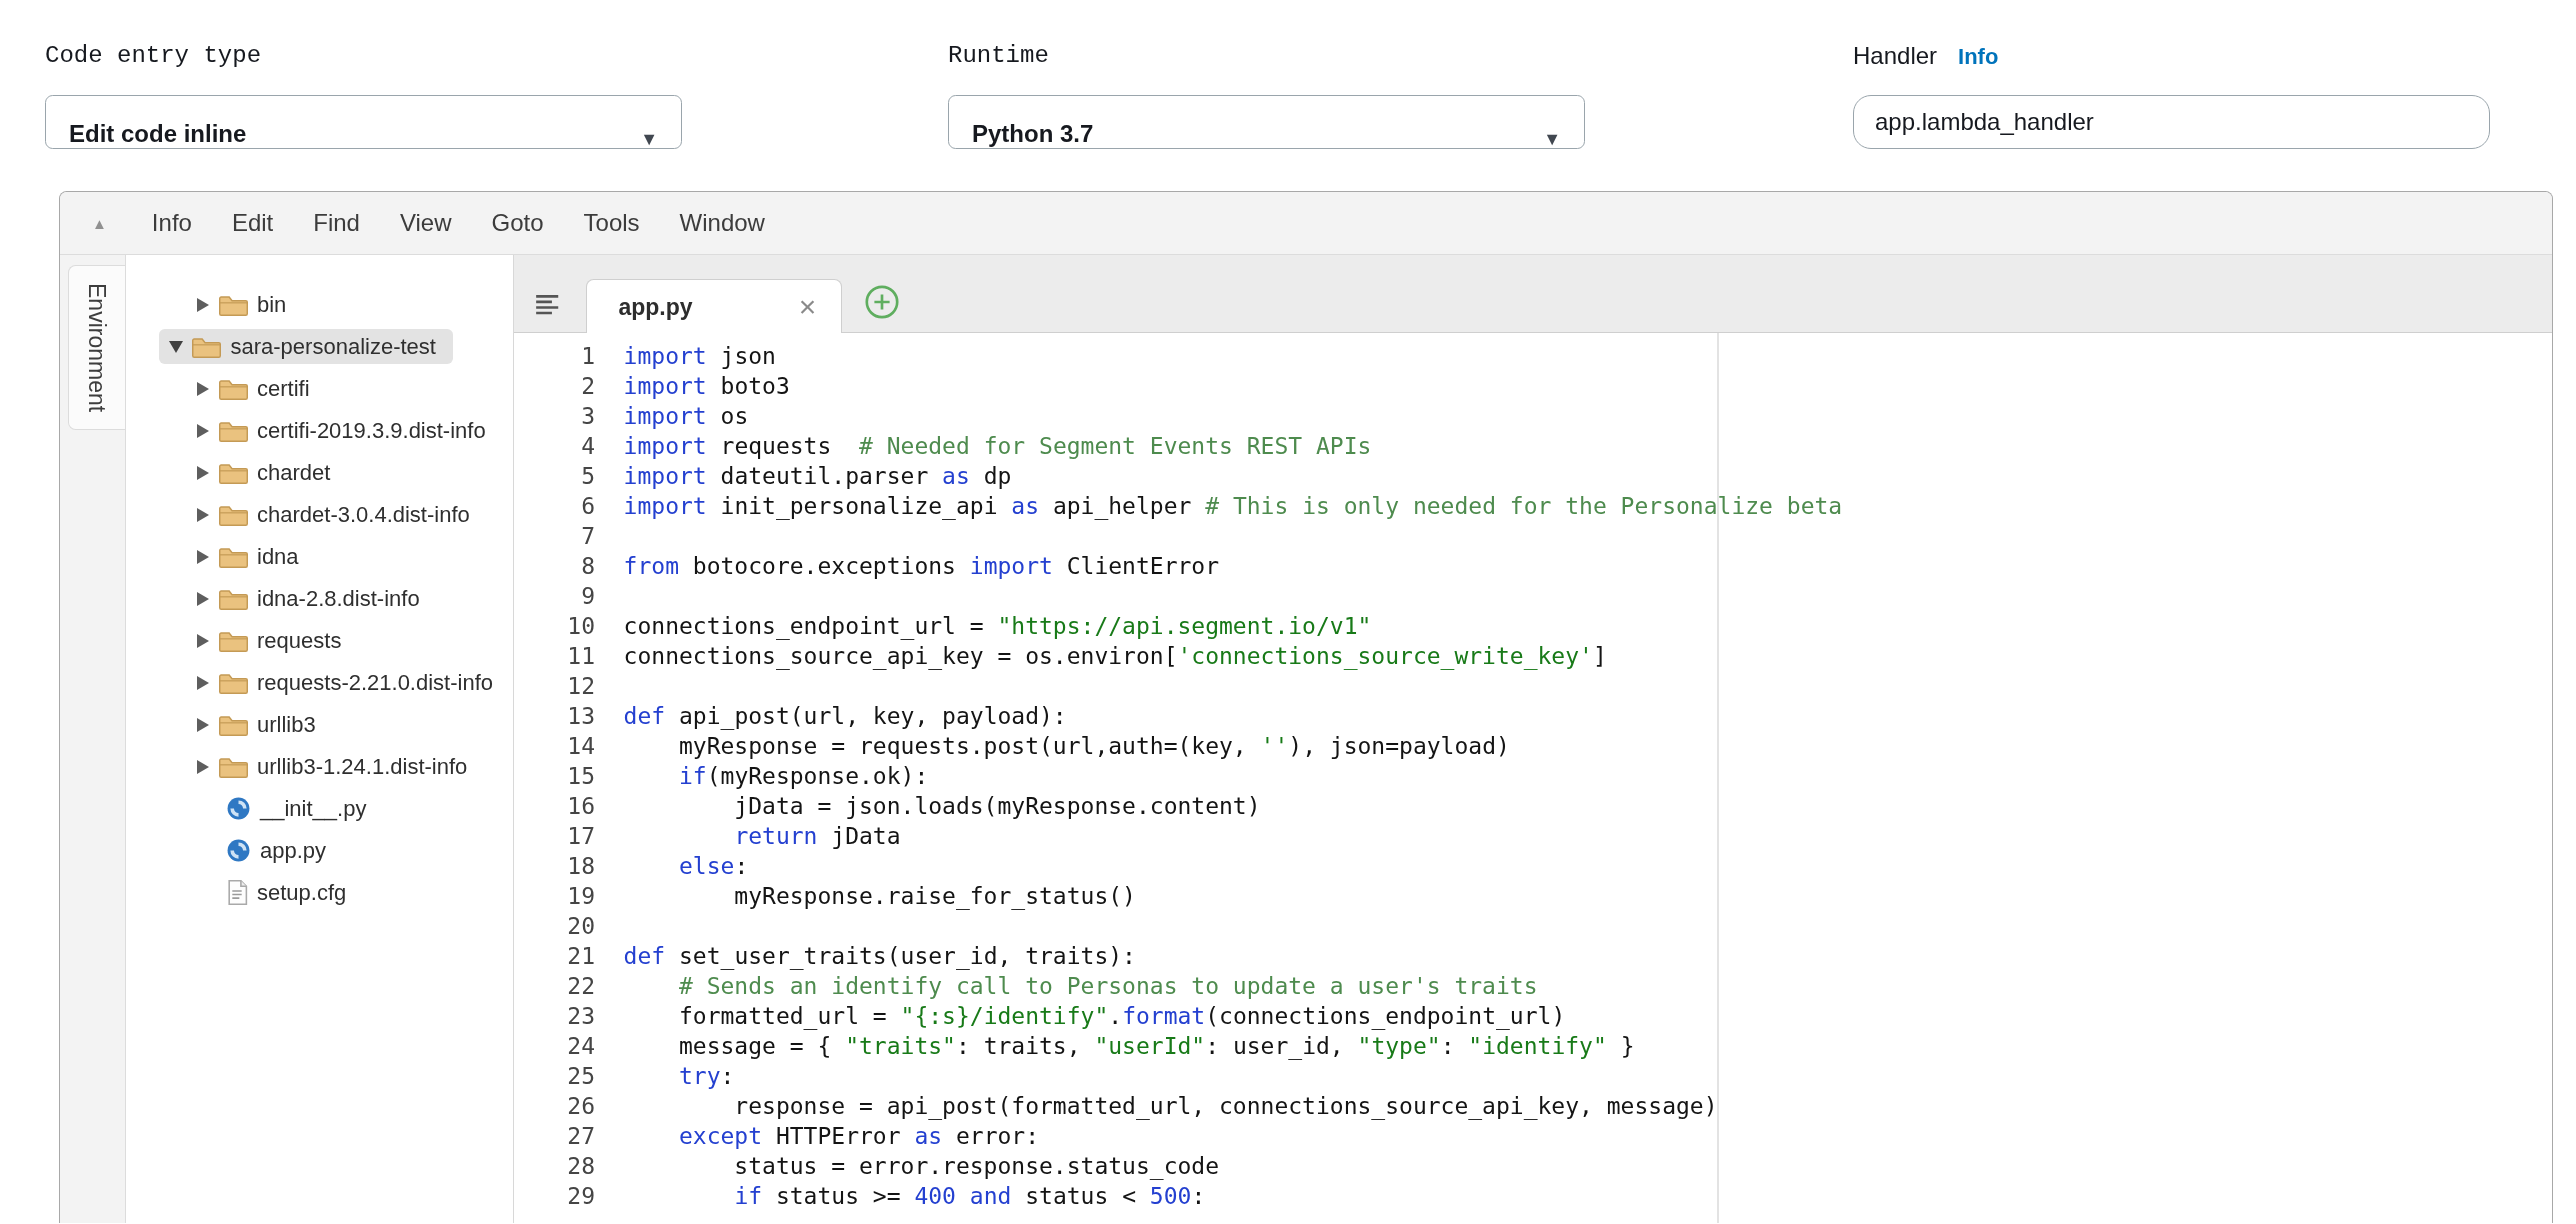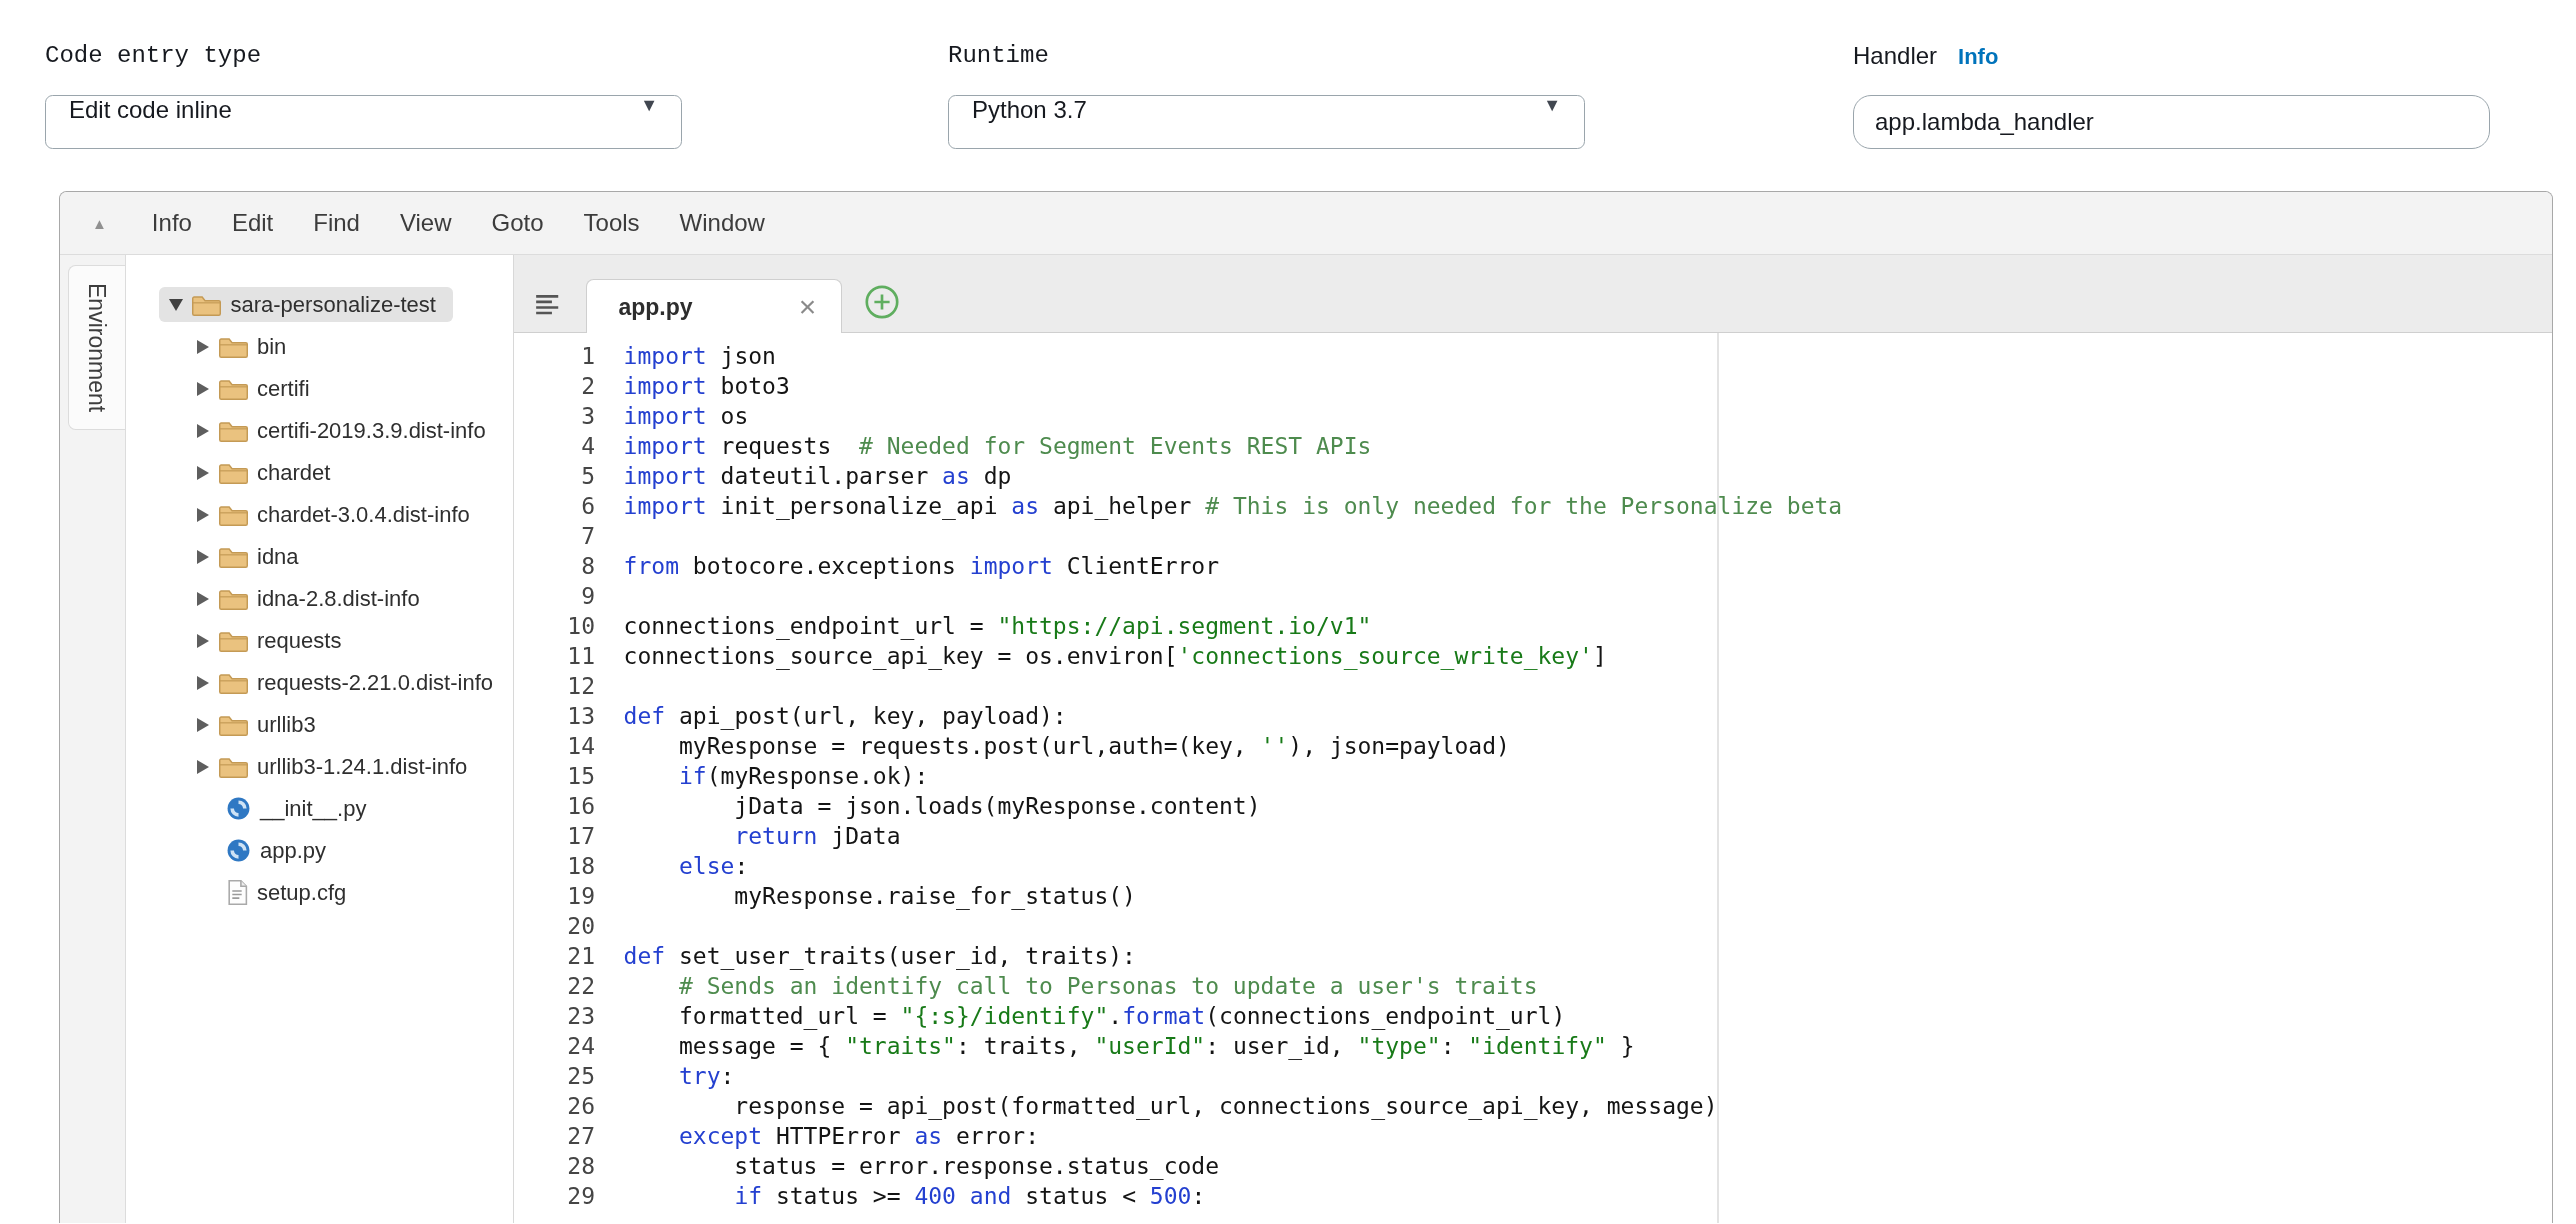--- a/index.html
+++ b/index.html
@@ -16,22 +16,22 @@
   .field{width:637px;}
   .field.f1{margin-right:266px;}
   .field.f2{margin-right:268px;}
   .flabel{font-size:24px;line-height:28.4px;color:#16191f;display:block;margin:0;}
   .label-row{display:flex;gap:21px;align-items:flex-end;margin-bottom:25px;}
   .field > .flabel{margin-bottom:25px;font-family:Liberation Mono, monospace;}
   .label-row .flabel{margin-bottom:0;}
   .info-link{font-size:22px;font-weight:700;color:#0073bb;text-decoration:none;cursor:pointer;}
   .select{
     width:637px;height:54px;border:1.9px solid #9aa5ac;border-radius:7.6px;background:#fff;
-    display:flex;align-items:flex-start;justify-content:space-between;padding:0 23px;
-    font-size:24px;color:#16191f;cursor:pointer;
+    display:flex;align-items:flex-end;justify-content:space-between;padding:0 23px;
+    font-size:24px;color:#16191f;cursor:pointer;font-weight:bold;
   }
   .caret{font-size:18px;color:#414750;line-height:1;}
   .text-input{
     width:637px;height:54px;border:1.9px solid #9aa5ac;border-radius:18px;background:#fff;
     padding:0 21px;font-size:24px;color:#16191f;font-family:"Liberation Sans","DejaVu Sans",sans-serif;
   }
   
   .ide{
     margin:42px 23px 0 59px;width:2494px;height:1032px;
     border:1.9px solid #a8a8a8;border-bottom:none;border-radius:7.6px 7.6px 0 0;
@@ -133,37 +133,37 @@
       <span class="menu-item">Tools</span>
       <span class="menu-item">Window</span>
     </div>
     <div class="ide-body">
       <div class="side-strip">
         <div class="env-tab">
           <span>Environment</span>
         </div>
       </div>
       <div class="tree-panel" id="tree">
+          <div class="tree-row child">
+            <span class="arr right"></span>
+            <svg class="ticon" width="29" height="24" viewBox="0 0 20 16">
+              <path d="M1.5 2.5h5.5l2 2.5h9.5a1 1 0 0 1 1 1v8a1 1 0 0 1-1 1h-17a1 1 0 0 1-1-1V3.5a1 1 0 0 1 1-1z" fill="#eac27f" stroke="#c49a55" stroke-width="1"></path>
+              <path d="M.5 6.5h19" stroke="#c49a55" stroke-width=".8" fill="none"></path>
+            </svg>
+            <span class="tlabel">bin</span>
+          </div>
           <div class="tree-row root">
             <div class="pill">
               <span class="arr down"></span>
               <svg class="ticon" width="29" height="24" viewBox="0 0 20 16">
                 <path d="M1.5 2.5h5.5l2 2.5h9.5a1 1 0 0 1 1 1v8a1 1 0 0 1-1 1h-17a1 1 0 0 1-1-1V3.5a1 1 0 0 1 1-1z" fill="#eac27f" stroke="#c49a55" stroke-width="1"></path>
                 <path d="M.5 6.5h19" stroke="#c49a55" stroke-width=".8" fill="none"></path>
               </svg>
               <span class="tlabel">sara-personalize-test</span>
             </div>
-          </div>
-          <div class="tree-row child">
-            <span class="arr right"></span>
-            <svg class="ticon" width="29" height="24" viewBox="0 0 20 16">
-              <path d="M1.5 2.5h5.5l2 2.5h9.5a1 1 0 0 1 1 1v8a1 1 0 0 1-1 1h-17a1 1 0 0 1-1-1V3.5a1 1 0 0 1 1-1z" fill="#eac27f" stroke="#c49a55" stroke-width="1"></path>
-              <path d="M.5 6.5h19" stroke="#c49a55" stroke-width=".8" fill="none"></path>
-            </svg>
-            <span class="tlabel">bin</span>
           </div>
           <div class="tree-row child">
             <span class="arr right"></span>
             <svg class="ticon" width="29" height="24" viewBox="0 0 20 16">
               <path d="M1.5 2.5h5.5l2 2.5h9.5a1 1 0 0 1 1 1v8a1 1 0 0 1-1 1h-17a1 1 0 0 1-1-1V3.5a1 1 0 0 1 1-1z" fill="#eac27f" stroke="#c49a55" stroke-width="1"></path>
               <path d="M.5 6.5h19" stroke="#c49a55" stroke-width=".8" fill="none"></path>
             </svg>
             <span class="tlabel">certifi</span>
           </div>
           <div class="tree-row child">

